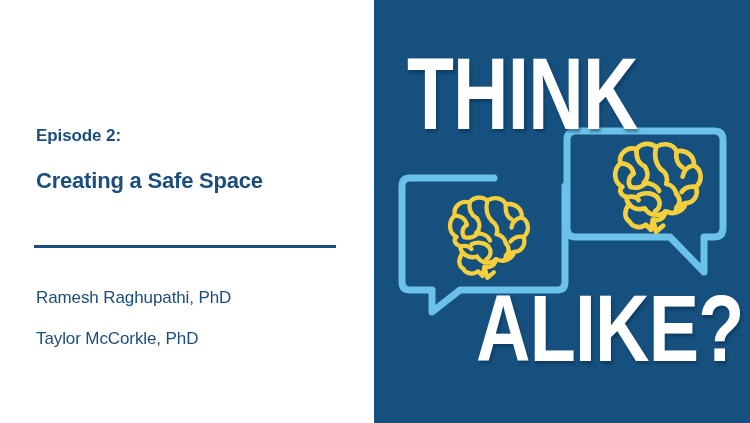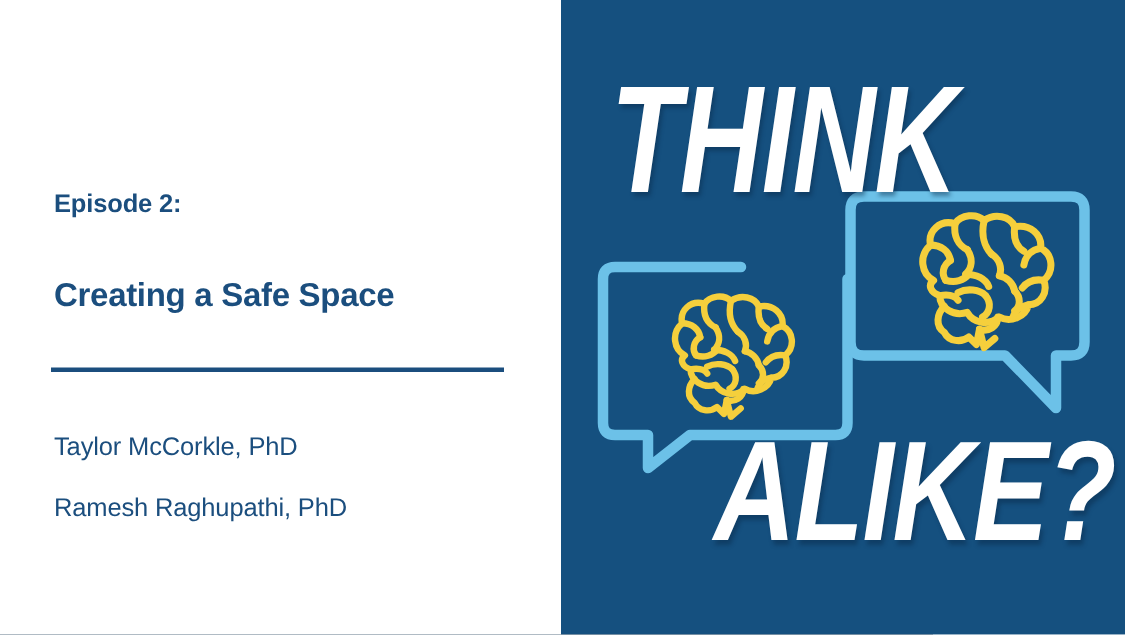--- a/index.html
+++ b/index.html
@@ -35,21 +35,21 @@
     top: 126px;
     font-size: 17px;
     font-weight: bold;
     color: #1B4E7E;
     letter-spacing: -0.1px;
     white-space: nowrap;
   }
   .episode-title {
     position: absolute;
     left: 36px;
-    top: 184px;
+    top: 168px;
     font-size: 22px;
     font-weight: bold;
     color: #1B4E7E;
     letter-spacing: -0.2px;
     white-space: nowrap;
   }
   .divider {
     position: absolute;
     left: 34px;
     top: 245px;
@@ -74,21 +74,20 @@
   }
 
   
   .right-panel {
     position: relative;
     width: 376px;
     height: 423px;
     background: #15507F;
     flex: 0 0 376px;
     overflow: hidden;
-    font-style: italic;
   }
   .art-svg {
     position: absolute;
     left: 0;
     top: 0;
     width: 376px;
     height: 423px;
   }
   .word {
     position: absolute;
@@ -120,22 +119,22 @@
 
   <div class="left-panel">
 
     <div class="episode-label">Episode 2:</div>
 
     <div class="episode-title">Creating a Safe Space</div>
 
     <div class="divider"></div>
 
     <div class="credits">
+      <div class="credit-line">Ramesh Raghupathi, PhD</div>
       <div class="credit-line">Taylor McCorkle, PhD</div>
-      <div class="credit-line">Ramesh Raghupathi, PhD</div>
     </div>
   </div>
 
   <div class="right-panel">
 
     <svg class="art-svg" viewBox="0 0 376 423">
 
       <g>
         <path d="M 120 178
                  L 36 178

